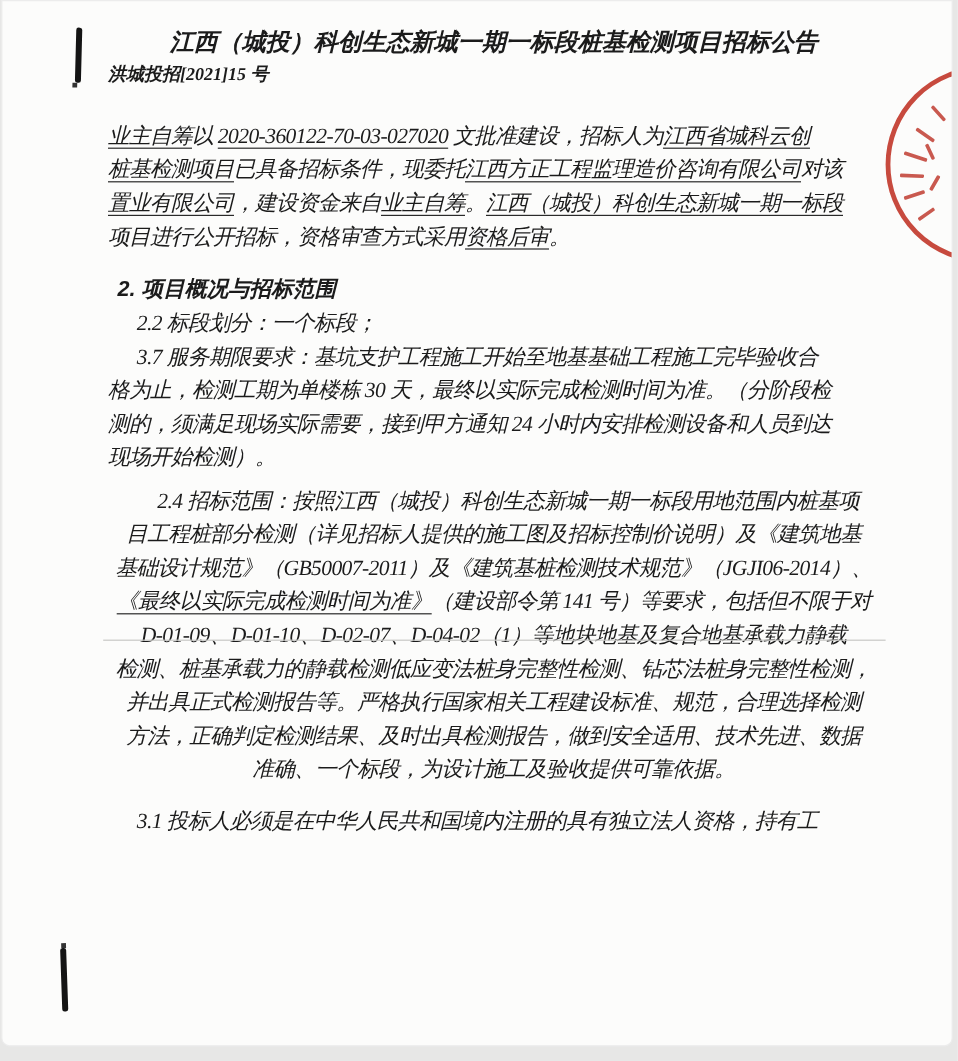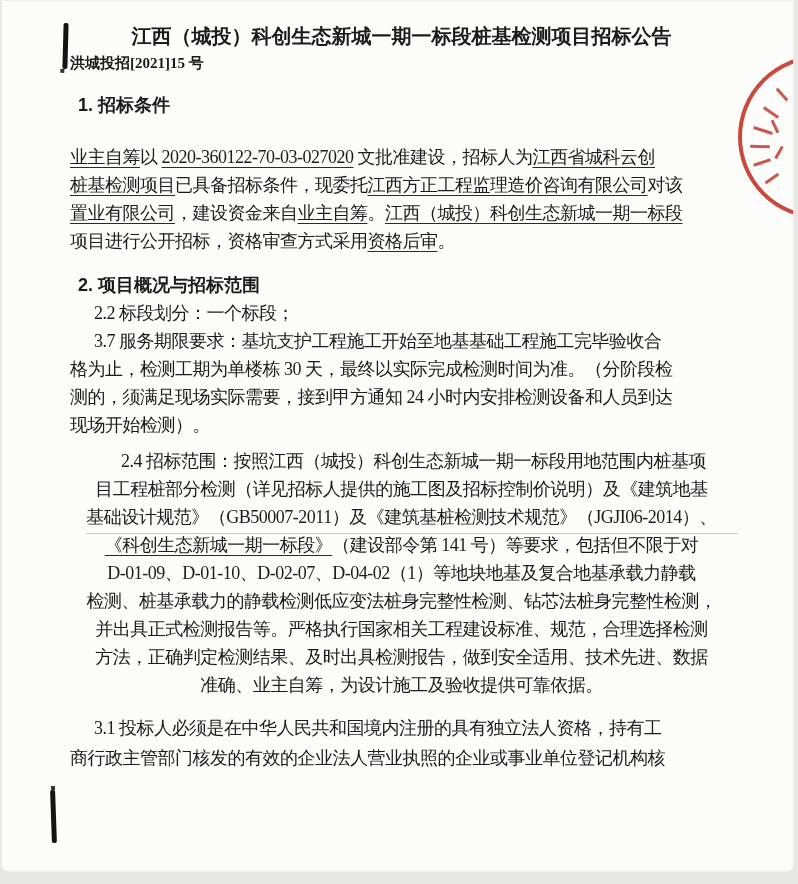--- a/index.html
+++ b/index.html
@@ -12,22 +12,23 @@
   .page {
     position: absolute;
     left: 1px; top: 0; right: 4px; bottom: 12px;
     background: #fcfcfb;
     border: 1px solid #ececec;
     border-radius: 0 0 7px 7px;
     overflow: hidden;
   }
   .content {
     position: relative;
-    padding: 16px 60px 0 68px;
+    padding: 16px 60px 0 88px;
     color: #1b1b1b;
+    font-style: italic;
   }
   .doc-title {
     text-align: center;
     font-weight: bold;
     font-size: 20px;
     line-height: 30px;
     letter-spacing: 0px;
     margin-top: 4px;
     font-family: "Liberation Sans", "DejaVu Sans", sans-serif;
   }
@@ -116,51 +117,49 @@
   .seal-mark.m8 { left: 34px; top: 96px;  width: 14px; transform: rotate(-60deg); }
 </style>
 </head>
 <body>
 
 <div class="page">
   <div class="content">
     <div class="doc-title">江西（城投）科创生态新城一期一标段桩基检测项目招标公告</div>
     <div class="doc-number">洪城投招[2021]15 号</div>
     <div id="doc">
-        <div class="heading">1.  招标条件</div>
         <div class="para mt-lg">
           <div class="line"><span class="seg-u">业主自筹</span><span>以 </span><span class="seg-u">2020-360122-70-03-027020</span><span> 文批准建设，招标人为</span><span class="seg-u">江西省城科云创</span></div>
           <div class="line"><span class="seg-u">桩基检测项目</span><span>已具备招标条件，现委托</span><span class="seg-u">江西方正工程监理造价咨询有限公司</span><span>对该</span></div>
           <div class="line"><span class="seg-u">置业有限公司</span><span>，建设资金来自</span><span class="seg-u">业主自筹</span><span>。</span><span class="seg-u">江西（城投）科创生态新城一期一标段</span></div>
           <div class="line"><span>项目进行公开招标，资格审查方式采用</span><span class="seg-u">资格后审</span><span>。</span></div>
         </div>
         <div class="heading">2.  项目概况与招标范围</div>
         <div class="para">
           <div class="line indent"><span>2.2 标段划分：一个标段；</span></div>
         </div>
         <div class="para">
           <div class="line indent"><span>3.7 服务期限要求：基坑支护工程施工开始至地基基础工程施工完毕验收合</span></div>
           <div class="line"><span>格为止，检测工期为单楼栋 30 天，最终以实际完成检测时间为准。（分阶段检</span></div>
           <div class="line"><span>测的，须满足现场实际需要，接到甲方通知 24 小时内安排检测设备和人员到达</span></div>
           <div class="line"><span>现场开始检测）。</span></div>
         </div>
         <div class="para mt-md">
           <div class="line indent"><span>2.4 招标范围：按照江西（城投）科创生态新城一期一标段用地范围内桩基项</span></div>
           <div class="line"><span>目工程桩部分检测（详见招标人提供的施工图及招标控制价说明）及《建筑地基</span></div>
           <div class="line"><span>基础设计规范》（GB50007-2011）及《建筑基桩检测技术规范》（JGJI06-2014）、</span></div>
-          <div class="line"><span class="seg-u">《科创生态新城一期一标段》</span><span>（建设部令第 141 号）等要求，包括但不限于对</span></div>
+          <div class="line"><span class="seg-u">《最终以实际完成检测时间为准》</span><span>（建设部令第 141 号）等要求，包括但不限于对</span></div>
           <div class="line"><span>D-01-09、D-01-10、D-02-07、D-04-02（1）等地块地基及复合地基承载力静载</span></div>
           <div class="line"><span>检测、桩基承载力的静载检测低应变法桩身完整性检测、钻芯法桩身完整性检测，</span></div>
           <div class="line"><span>并出具正式检测报告等。严格执行国家相关工程建设标准、规范，合理选择检测</span></div>
           <div class="line"><span>方法，正确判定检测结果、及时出具检测报告，做到安全适用、技术先进、数据</span></div>
-          <div class="line"><span>准确、业主自筹，为设计施工及验收提供可靠依据。</span></div>
+          <div class="line"><span>准确、一个标段，为设计施工及验收提供可靠依据。</span></div>
         </div>
         <div class="para mt-xl loose">
           <div class="line indent"><span>3.1  投标人必须是在中华人民共和国境内注册的具有独立法人资格，持有工</span></div>
-          <div class="line"><span>商行政主管部门核发的有效的企业法人营业执照的企业或事业单位登记机构核</span></div>
         </div>
       </div>
   </div>
 
   <div class="artifact-line"></div>
 
   <div class="ink-mark top"></div>
   <div class="ink-mark bottom"></div>
 
   <div class="seal">

